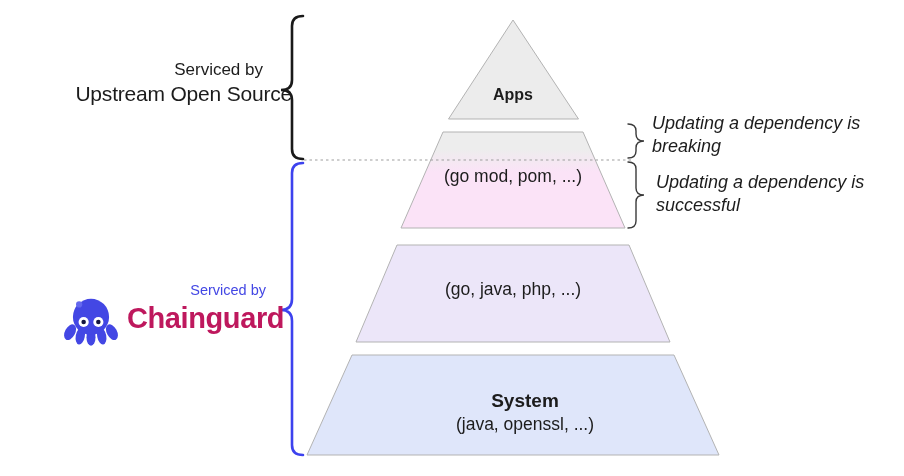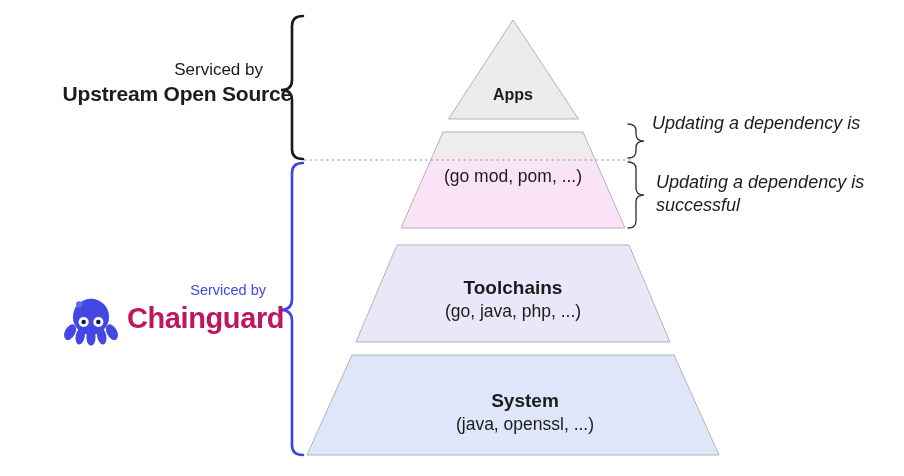--- a/index.html
+++ b/index.html
@@ -10,21 +10,21 @@
   svg{display:block;}
   .layer-svg{position:absolute;top:0;left:0;}
   .shape{stroke:#b3b3b3;stroke-width:1;}
   .brace{fill:none;stroke-linecap:round;}
   .brace-big{stroke-width:2.6;}
   .brace-small{stroke-width:1.4;}
   .dotted{fill:none;stroke-width:1.2;stroke-dasharray:2.5 3;}
 
   .abs{position:absolute;}
   .upstream-line1{top:60px;left:0;width:263px;text-align:right;font-size:17px;}
-  .upstream-line2{top:82px;left:0;width:292px;text-align:right;font-size:21px;font-weight:bold;letter-spacing:-0.2px;}
+  .upstream-line2{top:82px;left:0;width:292px;text-align:right;font-size:21px;font-weight:normal;letter-spacing:-0.2px;}
 
   .cg-serviced{top:282px;left:100px;width:166px;text-align:right;font-size:14.5px;color:#4347e4;}
   .cg-brand{top:302px;left:127px;font-size:29px;font-weight:bold;color:#be185d;letter-spacing:-0.4px;}
   .cg-logo{top:296px;left:62px;width:58px;height:52px;}
 
   .layer-label{left:513px;transform:translateX(-50%);text-align:center;white-space:nowrap;}
   .layer-title{font-weight:bold;font-size:19px;}
   .layer-sub{font-size:17.5px;margin-top:2px;}
   .label-apps{top:86px;}
   .label-apps .layer-title{font-size:16px;}
@@ -95,31 +95,31 @@
 
   <div class="abs layer-label label-apps">
     <div class="layer-title">Apps</div>
   </div>
 
   <div class="abs layer-label label-langlibs">
     <div class="layer-sub">(go mod, pom, ...)</div>
   </div>
 
   <div class="abs layer-label label-toolchains">
-    <div class="layer-title">Toolchains</div>
     <div class="layer-sub">(go, java, php, ...)</div>
   </div>
 
   <div class="abs layer-label label-system">
     <div class="layer-title">System</div>
     <div class="layer-sub">(java, openssl, ...)</div>
   </div>
 
   <div class="abs annotation ann-breaking">
     <div>Updating a dependency is</div>
+    <div>breaking</div>
   </div>
 
   <div class="abs annotation ann-successful">
     <div>Updating a dependency is</div>
     <div>successful</div>
   </div>
 
 </div>
 
 </body></html>

